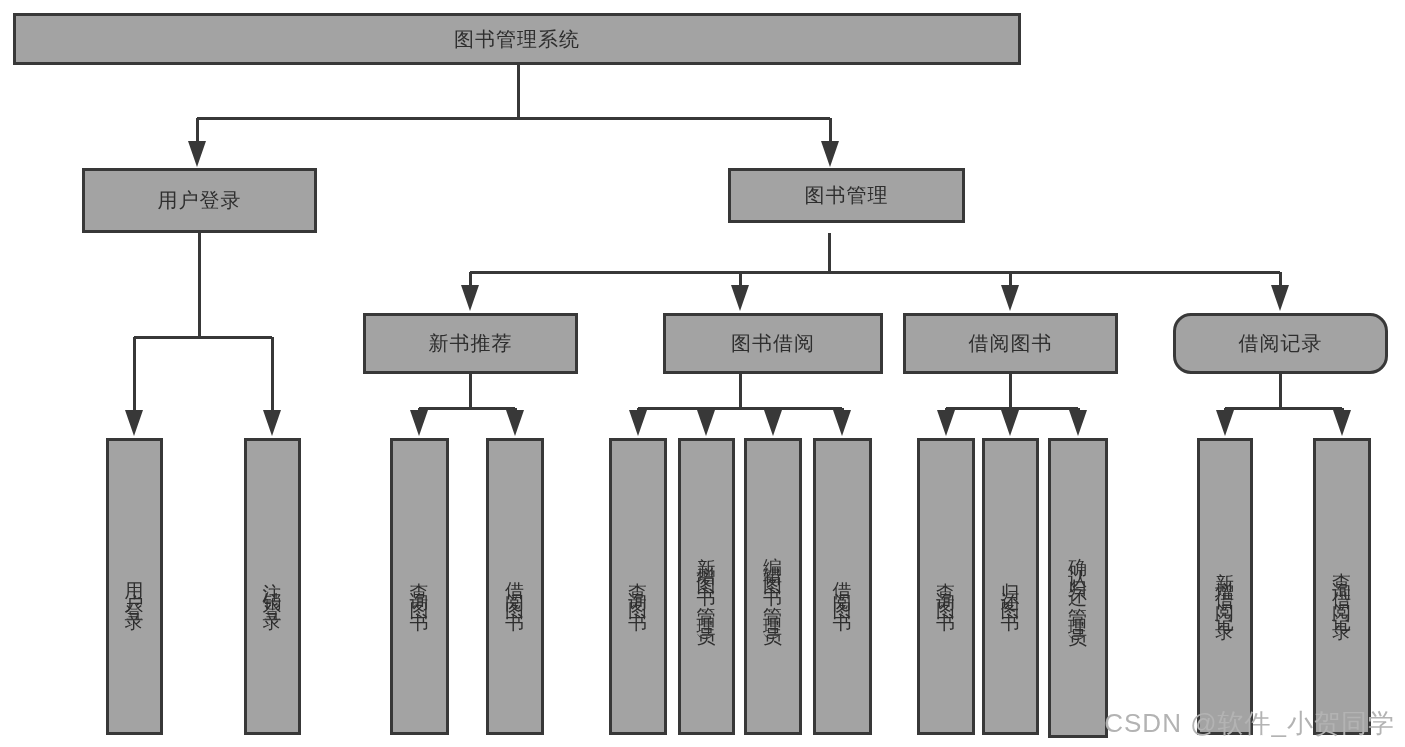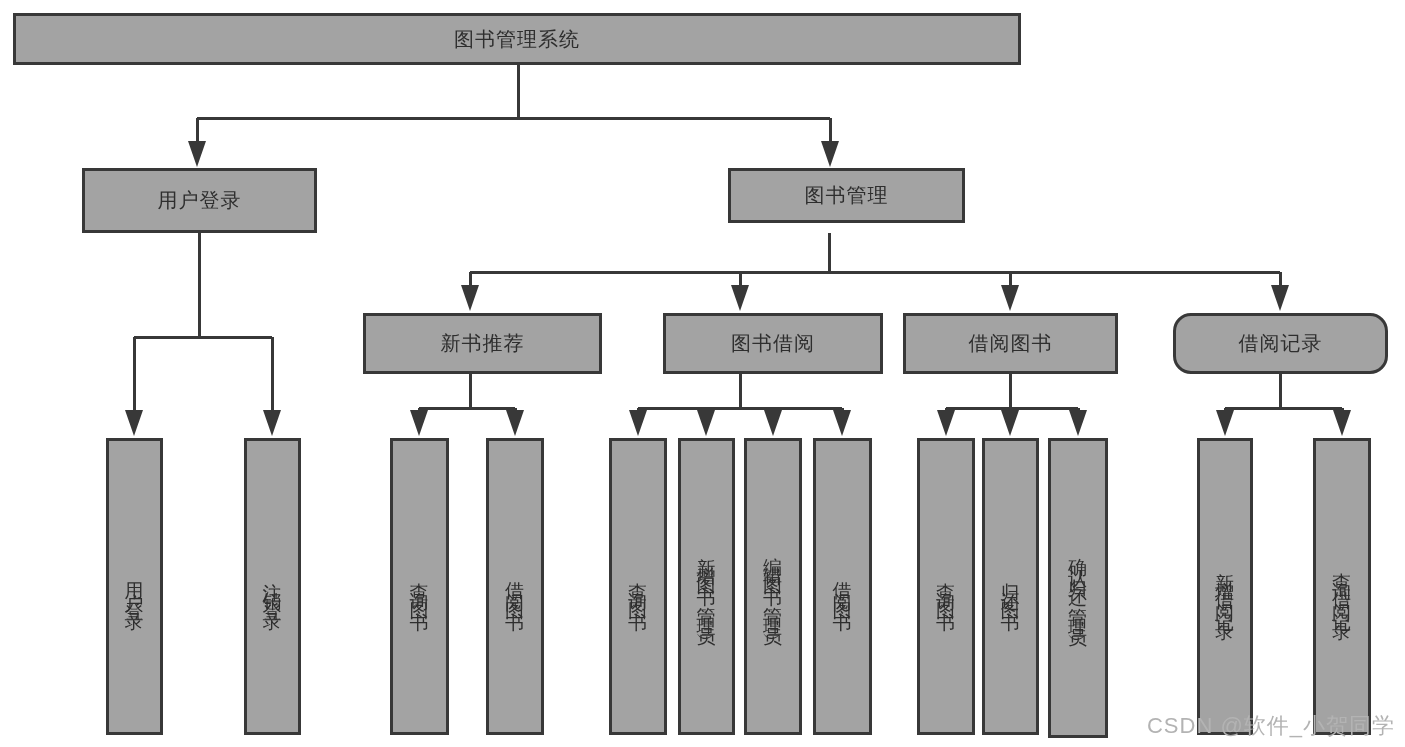--- a/index.html
+++ b/index.html
@@ -46,21 +46,21 @@
     text-orientation: mixed;
     letter-spacing: 10px;
     line-height: 1;
     white-space: nowrap;
   }
   .watermark {
     position: absolute;
     right: 10px;
     bottom: 6px;
     color: #b3b3b3;
-    font-size: 22px;
+    font-size: 26px;
     letter-spacing: 1px;
     white-space: nowrap;
   }
 </style>
 </head>
 <body>
 
 <div id="stage">
 
   <svg id="connectors" viewBox="0 0 1405 747" xmlns="http://www.w3.org/2000/svg">
@@ -133,21 +133,21 @@
     <span>图书管理系统</span>
   </div>
 
   <div class="node hnode" style="left:82px; top:168px; width:235px; height:65px;">
     <span>用户登录</span>
   </div>
   <div class="node hnode" style="left:710px; top:168px; width:237px; height:55px;margin-left:18px;">
     <span>图书管理</span>
   </div>
 
-  <div class="node hnode" style="left:363px; top:313px; width:239px; height:61px;">
+  <div class="node hnode" style="left:363px; top:313px; width:215px; height:61px;">
     <span>新书推荐</span>
   </div>
   <div class="node hnode" style="left:663px; top:313px; width:220px; height:61px;">
     <span>图书借阅</span>
   </div>
   <div class="node hnode" style="left:903px; top:313px; width:215px; height:61px;">
     <span>借阅图书</span>
   </div>
   <div class="node hnode" style="left:1173px; top:313px; width:215px; height:61px;border-radius:18px;">
     <span>借阅记录</span>

